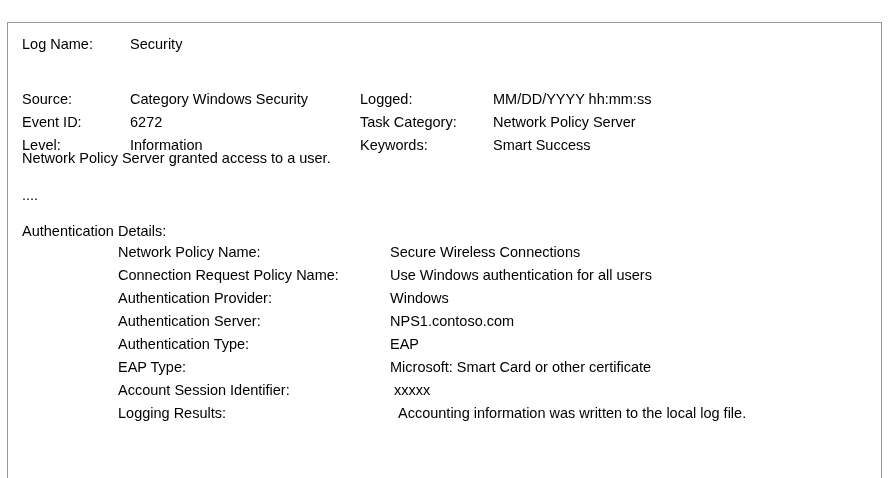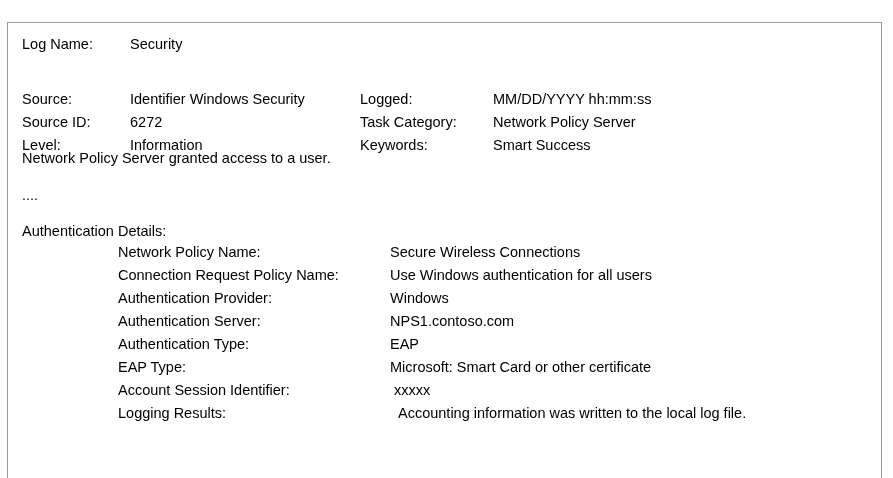--- a/index.html
+++ b/index.html
@@ -96,27 +96,27 @@
 
     <div class="header-rows">
 
       <div class="hrow">
         <span class="h-label">Log Name:</span>
         <span class="h-value src">Security</span>
       </div>
 
       <div class="hrow">
         <span class="h-label">Source:</span>
-        <span class="h-value src">Identifier Windows Security</span>
+        <span class="h-value src">Category Windows Security</span>
         <span class="h-label2 logged">Logged:</span>
         <span class="h-value2">MM/DD/YYYY hh:mm:ss</span>
       </div>
 
       <div class="hrow">
-        <span class="h-label">Source ID:</span>
+        <span class="h-label">Event ID:</span>
         <span class="h-value wide">6272</span>
         <span class="h-label2">Task Category:</span>
         <span class="h-value2">Network Policy Server</span>
       </div>
 
       <div class="hrow">
         <span class="h-label">Level:</span>
         <span class="h-value wide">Information</span>
         <span class="h-label2">Keywords:</span>
         <span class="h-value2">Smart Success</span>

